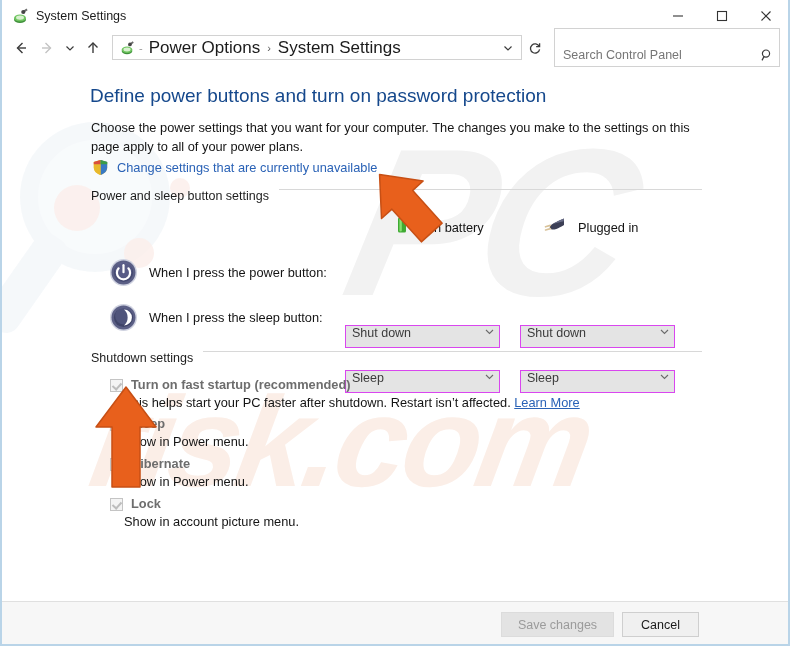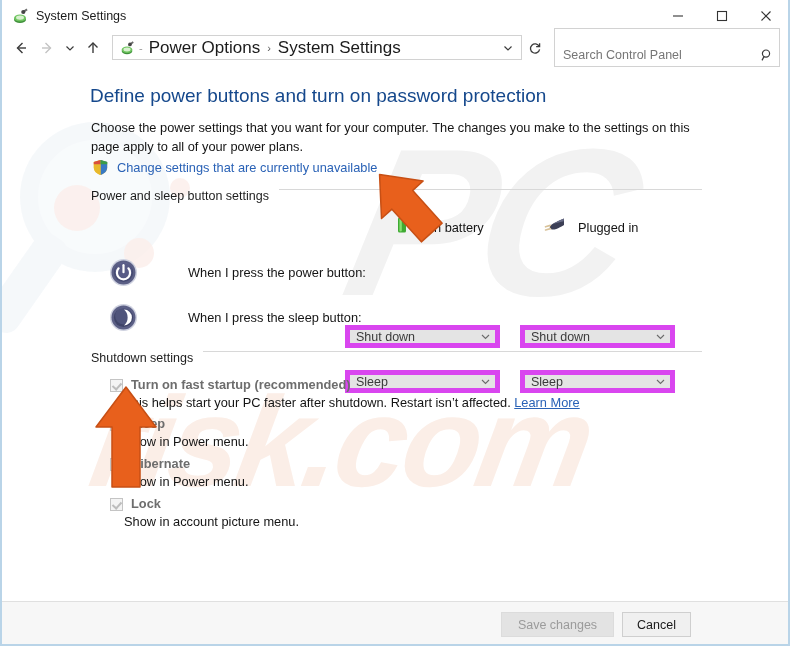--- a/index.html
+++ b/index.html
@@ -187,32 +187,32 @@
     font-size:12.5px;color:#1c1c1c;white-space:nowrap;
     padding-right:10px;
   }
   .grouphdr .gline{
     flex:1 1 auto;height:1px;background:#d8d8d8;
   }
 
   .colhdr{position:absolute;display:flex;align-items:center;}
   .colhdr .ctxt{font-size:12.8px;color:#141414;margin-left:10px;}
 
-  .row{position:absolute;display:flex;align-items:center;gap:39px;}
+  .row{position:absolute;display:flex;align-items:center;}
   .rowlabel{
     font-size:12.8px;color:#141414;margin-left:11px;white-space:nowrap;
   }
   .pwr-icon{width:29px;height:29px;flex:0 0 auto;}
 
   .combo{
     position:absolute;
     width:155px;height:23px;
     background:#e4e4e4;
-    border:5px solid #d946ef;
-    display:flex;align-items:center;
+    border:1px solid #d946ef;
+    display:flex;align-items:flex-start;
     box-sizing:border-box;
     padding-left:6px;
   }
   .combo .cval{font-size:12.5px;color:#3b3b3b;flex:1 1 auto;white-space:nowrap;}
   .combo .carrow{
     width:20px;display:flex;align-items:center;justify-content:center;
     color:#6b6b6b;flex:0 0 auto;
   }
 
   .chkrow{position:absolute;display:flex;align-items:flex-start;}
@@ -252,21 +252,21 @@
     border:1px solid #cfcfcf;
     font-size:12.5px;
     display:flex;align-items:center;justify-content:center;
     box-sizing:border-box;
   }
   .btn.primary-disabled{
     left:499px;width:113px;
     background:#e3e3e3;color:#9b9b9b;border-color:#dcdcdc;
   }
   .btn.secondary{
-    left:620px;width:69px;
+    left:620px;width:77px;
     background:#f0f0f0;color:#1b1b1b;
   }
 
   
   .arrow{position:absolute;z-index:8;pointer-events:none;}
   .arrow-top{left:355px;top:160px;}
   .arrow-bottom{left:88px;top:383px;}
 </style>
 </head>
 <body>

